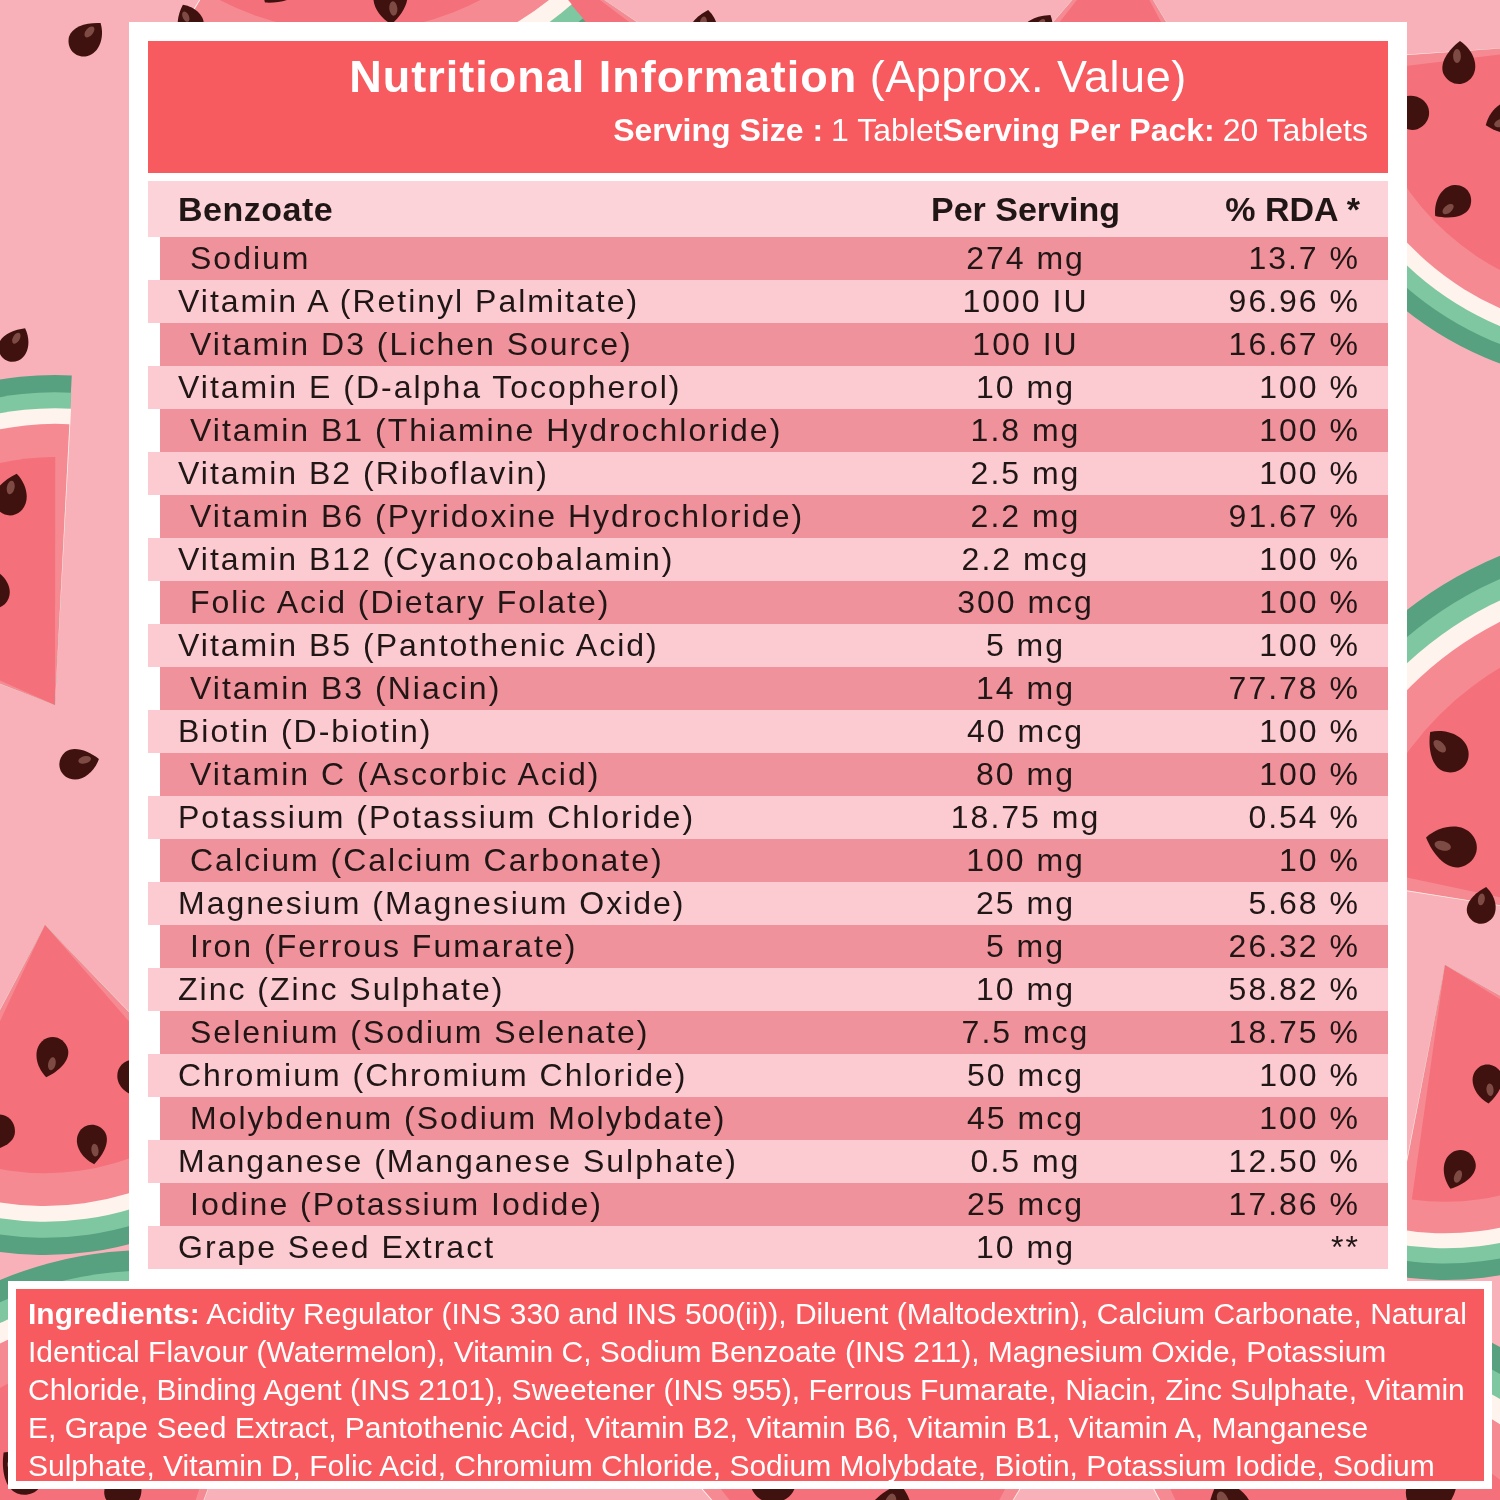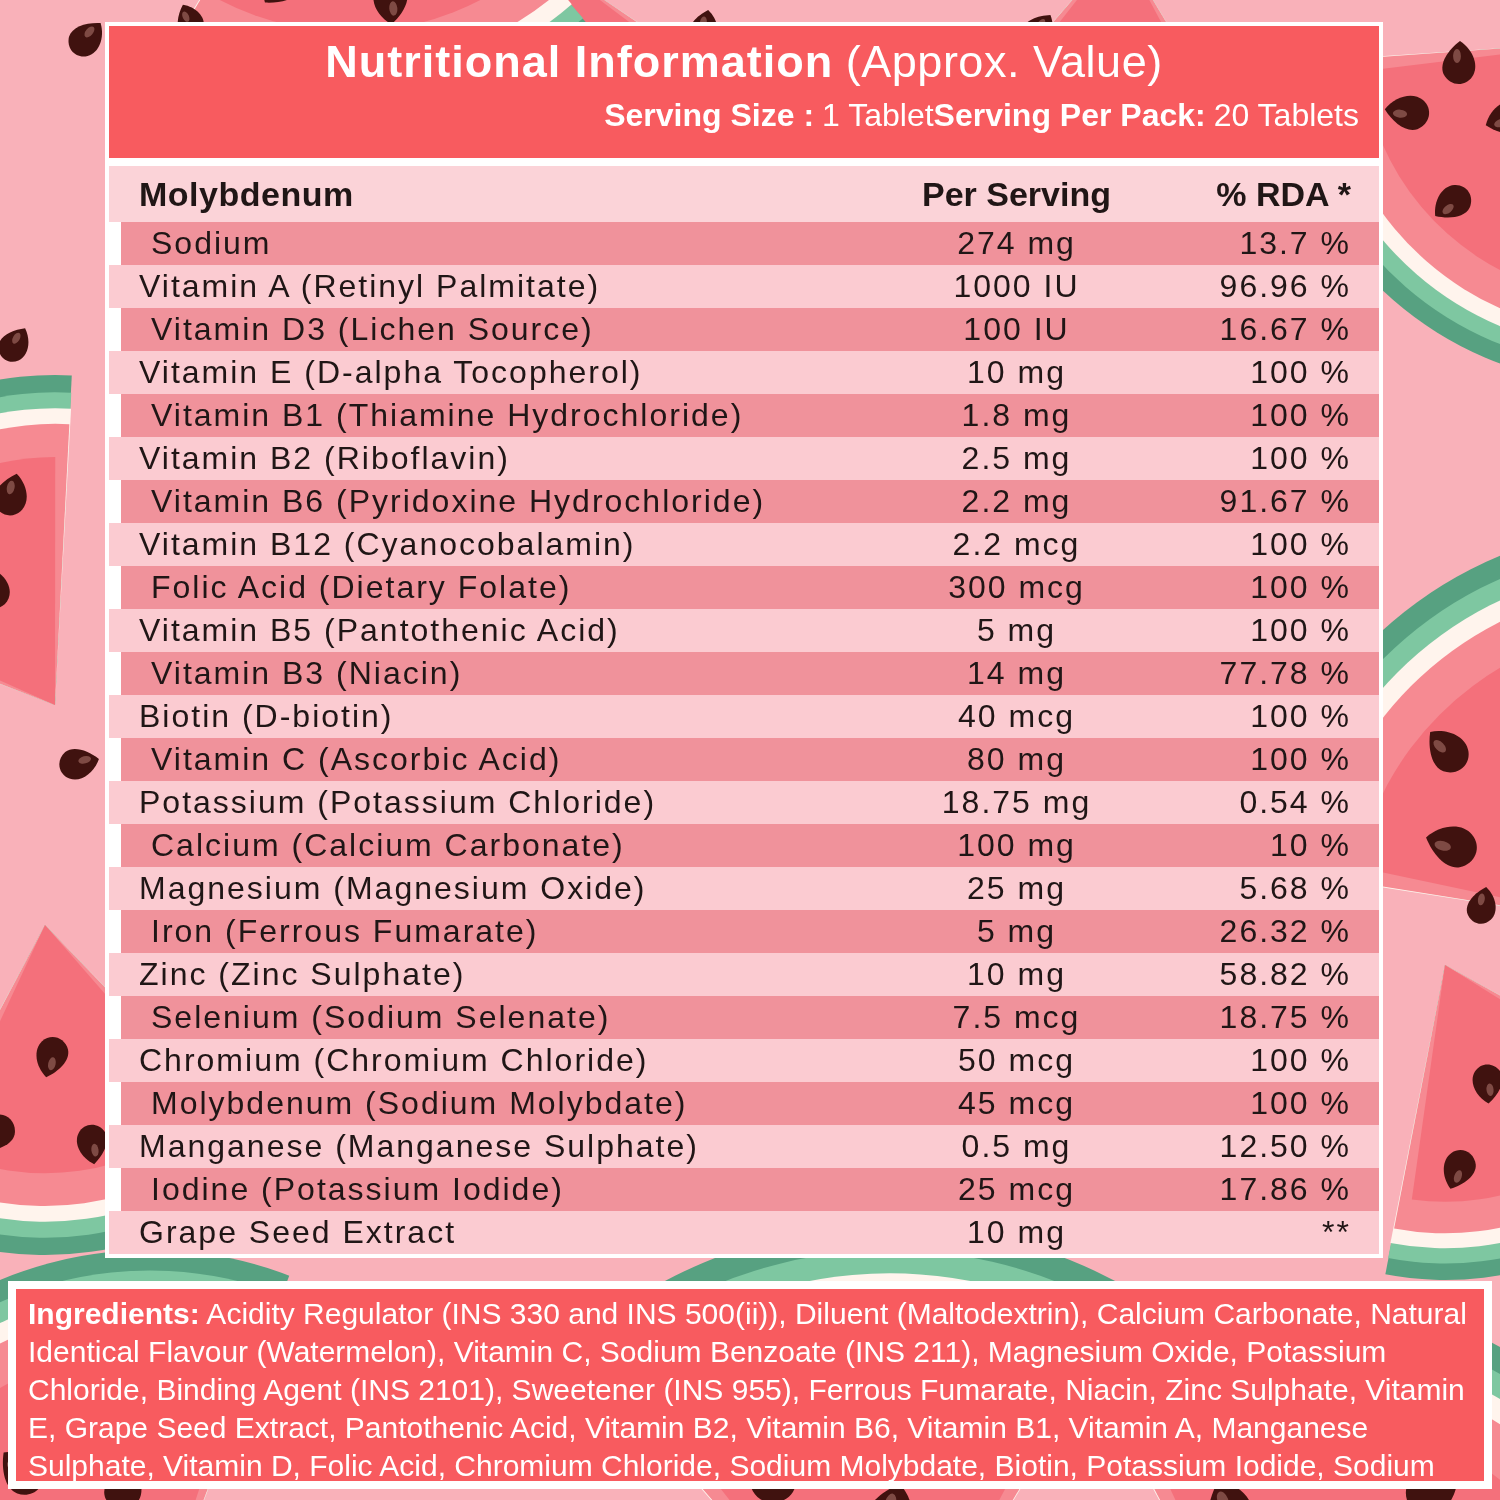--- a/index.html
+++ b/index.html
@@ -6,22 +6,22 @@
   body{
     width:1500px;height:1500px;position:relative;overflow:hidden;
     background:#F9B1B9;
     font-family:"Liberation Sans", sans-serif;
     color:#201616;
   }
   .bg-svg{position:absolute;left:0;top:0;width:1500px;height:1500px;}
 
   
   .main-box{
-    position:absolute;left:105px;top:22px;width:1278px;
-    background:#ffffff;padding:4px;box-sizing:border-box;
+    position:absolute;left:129px;top:22px;width:1278px;
+    background:#ffffff;padding:19px;box-sizing:border-box;
   }
   .header-red{
     background:#F85B5F;color:#fff;height:132px;box-sizing:border-box;
     padding:10px 18px 0 18px;
   }
   .title-line{text-align:center;font-size:45px;line-height:52px;white-space:nowrap;}
   .title-bold{font-weight:700;letter-spacing:1px;}
   .title-reg{font-weight:400;letter-spacing:0.5px;}
   .serving-line{
     display:flex;justify-content:flex-end;align-items:baseline;
@@ -120,21 +120,21 @@
         <span class="lbl">Serving Size :</span><span class="val">1 Tablet</span>
       </div>
       <div class="serving-pair">
         <span class="lbl">Serving Per Pack:</span><span class="val">20 Tablets</span>
       </div>
     </div>
   </div>
 
   <div class="ntable">
     <div class="thead">
-      <span class="col-name">Molybdenum</span>
+      <span class="col-name">Benzoate</span>
       <span class="col-serving">Per Serving</span>
       <span class="col-rda">% RDA *</span>
     </div>
     <div>
         <div class="trow dark">
     <span class="col-name">Sodium</span>
     <span class="col-serving">274 mg</span>
     <span class="col-rda">13.7 %</span>
   </div>
         <div class="trow light">

